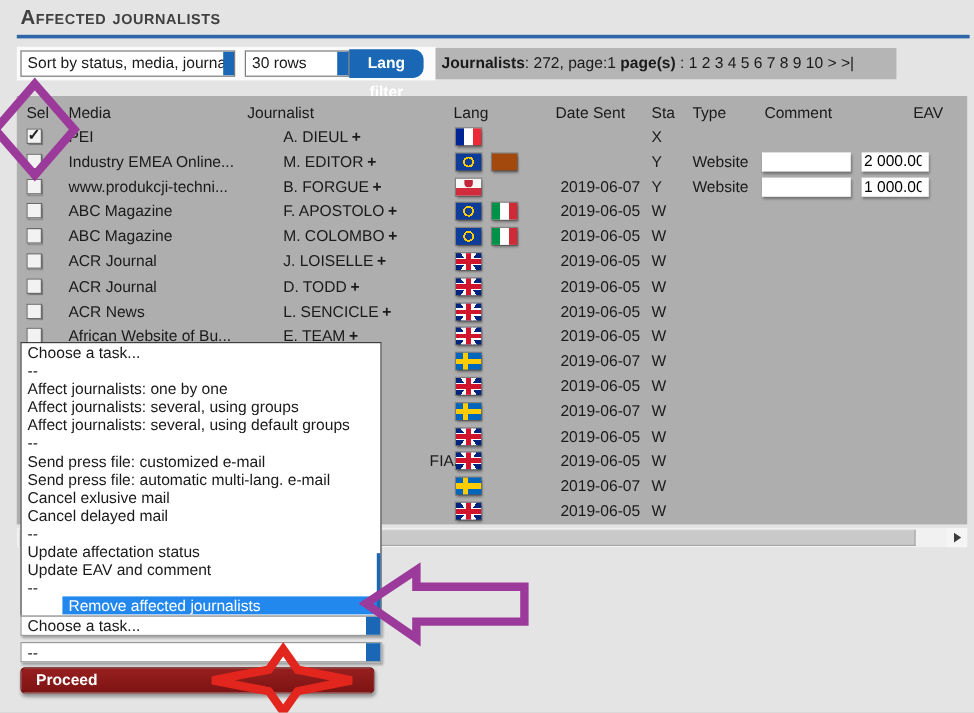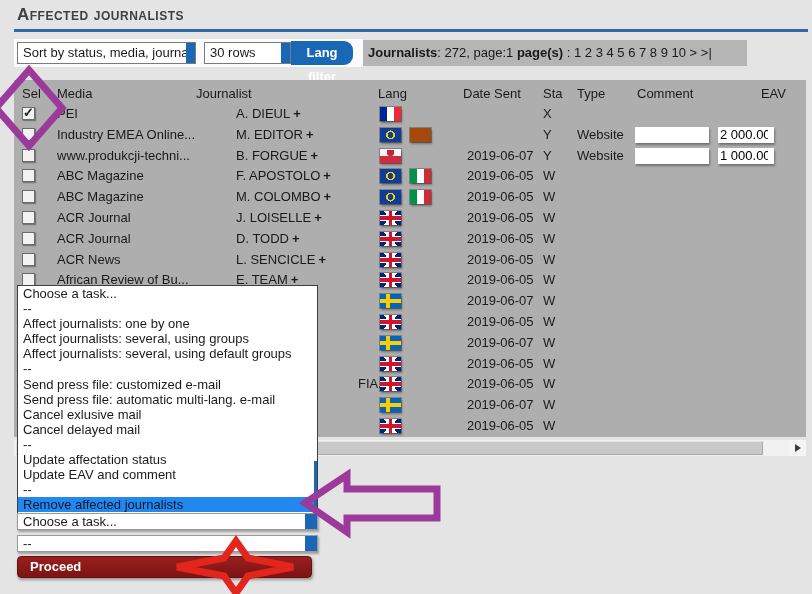--- a/index.html
+++ b/index.html
@@ -24,21 +24,21 @@
             color:#fff;font-size:13px;font-weight:bold;text-align:center;line-height:24px;
             border-radius:0 9px 9px 0;}
   .pag-band{position:absolute;left:363px;top:40px;width:384px;height:26px;background:#b5b5b5;
             font-size:13px;line-height:26px;padding-left:5px;white-space:nowrap;}
   .pag-band b{font-weight:bold;}
 
   
   .table{position:absolute;left:14px;top:80px;width:792px;height:357px;background:#aeaeae;}
   .thead{position:absolute;left:0;top:4px;width:100%;height:20px;font-weight:normal;font-size:13px;}
   .thead span{position:absolute;top:2px;white-space:nowrap;}
-  .h-sel{left:8px;} .h-media{left:43px;} .h-journalist{left:182px;} .h-lang{left:364px;}
+  .h-sel{left:8px;} .h-media{left:43px;} .h-journalist{left:192px;} .h-lang{left:364px;}
   .h-date{left:449px;} .h-sta{left:529px;} .h-type{left:563px;} .h-comment{left:623px;}
   .h-eav{left:704px;width:72px;text-align:right;padding-right:4px;}
   .tbody{position:absolute;left:0;top:24px;width:100%;}
   .row{position:relative;height:20.8px;font-size:13px;}
   .row span{white-space:nowrap;}
   .cb{position:absolute;left:8px;top:3px;width:13px;height:13px;background:#f2f2f2;
       border:1px solid #6b6b6b;box-shadow:1px 1px 1px #787878;}
   .cb[data-checked="true"]::after{content:"\2713";position:absolute;left:0px;top:-3px;
       font-size:13px;font-weight:bold;color:#222;}
   .c-media{position:absolute;left:43px;top:2px;}
@@ -85,21 +85,21 @@
   .hscroll .thumb{position:absolute;left:2px;top:1px;width:747px;height:14px;background:#c9c9c9;
       border:1px solid #a8a8a8;border-top-color:#e2e2e2;border-left-color:#e2e2e2;}
   .hscroll .rbtn{position:absolute;right:0;top:0;width:17px;height:16px;background:#f5f5f5;}
   .hscroll .rbtn i{position:absolute;left:6px;top:4px;width:0;height:0;border-left:6px solid #3c3c3c;
       border-top:4px solid rgba(0,0,0,0);border-bottom:4px solid rgba(0,0,0,0);}
 
   
   .task-list{position:absolute;left:17px;top:285px;width:301px;height:229px;background:#fff;
       border:1px solid #3f3f3f;z-index:5;}
   .opt{height:15.1px;line-height:15px;font-size:13px;padding-left:5px;white-space:nowrap;overflow:hidden;}
-  .opt.hl{background:#2288ee;color:#0f172a;}
+  .opt.hl{background:#2288ee;color:#ffffff;margin-left:34px;}
   .list-scroll{position:absolute;right:0;top:175px;width:3px;height:50px;background:#1a68b5;}
 
   .closed-sel{position:absolute;left:17px;width:301px;height:17px;background:#fff;z-index:5;
       border:1px solid #9a9a9a;font-size:13px;line-height:15px;padding-left:5px;
       box-shadow:1px 2px 2px rgba(0,0,0,.3);}
   .closed-sel .strip{position:absolute;right:0;top:0;bottom:0;width:12px;background:#1a68b5;}
   .sel-a{top:513px;} .sel-b{top:535px;}
 
   .proceed{position:absolute;left:17px;top:556px;width:295px;height:22px;z-index:5;
       background:linear-gradient(180deg,#97201f 0,#7d1313 100%);border:1px solid #6a0f0f;
@@ -226,21 +226,21 @@
       <span class="cell c-journalist"><span class="jname">L. SENCICLE</span><span class="plus">+</span></span>
       <span class="flag f1" data-flag="uk"></span>
 
       <span class="cell c-date">2019-06-05</span>
       <span class="cell c-sta">W</span>
       <span class="cell c-type"></span>
 
     </div>
         <div class="row">
       <span class="cb" data-checked="false"></span>
-      <span class="cell c-media">African Review of Bu...</span>
+      <span class="cell c-media">African Website of Bu...</span>
       <span class="cell c-journalist"><span class="jname">E. TEAM</span><span class="plus">+</span></span>
       <span class="flag f1" data-flag="uk"></span>
 
       <span class="cell c-date">2019-06-05</span>
       <span class="cell c-sta">W</span>
       <span class="cell c-type"></span>
 
     </div>
         <div class="row">
       <span class="cb" data-checked="false"></span>

